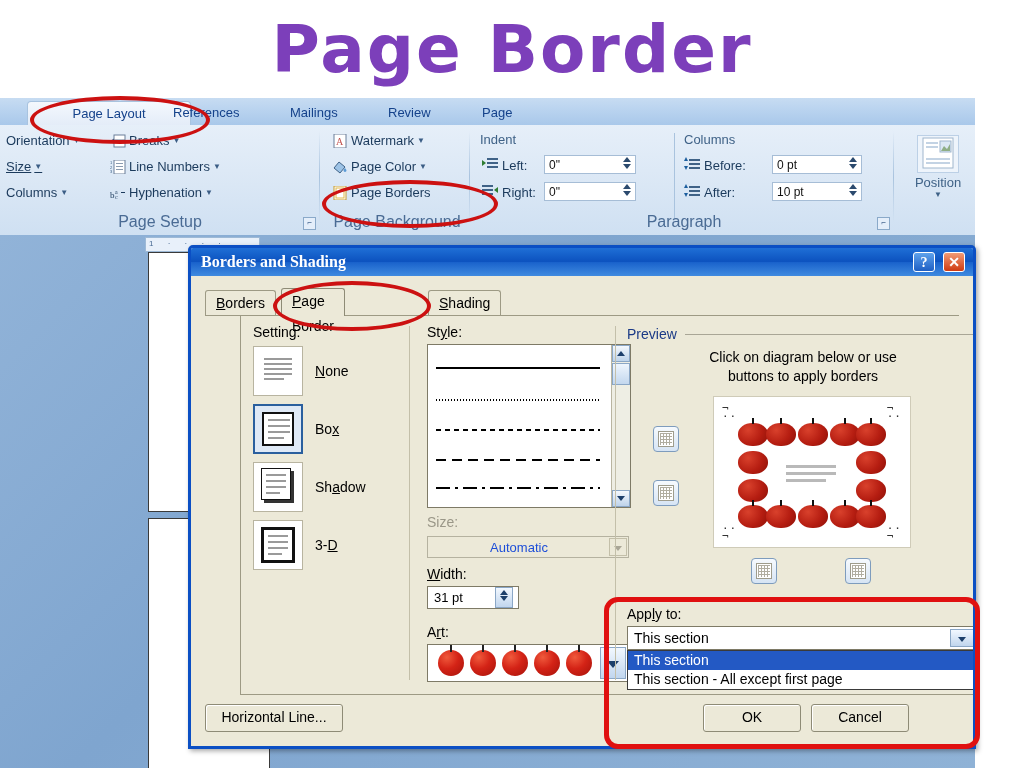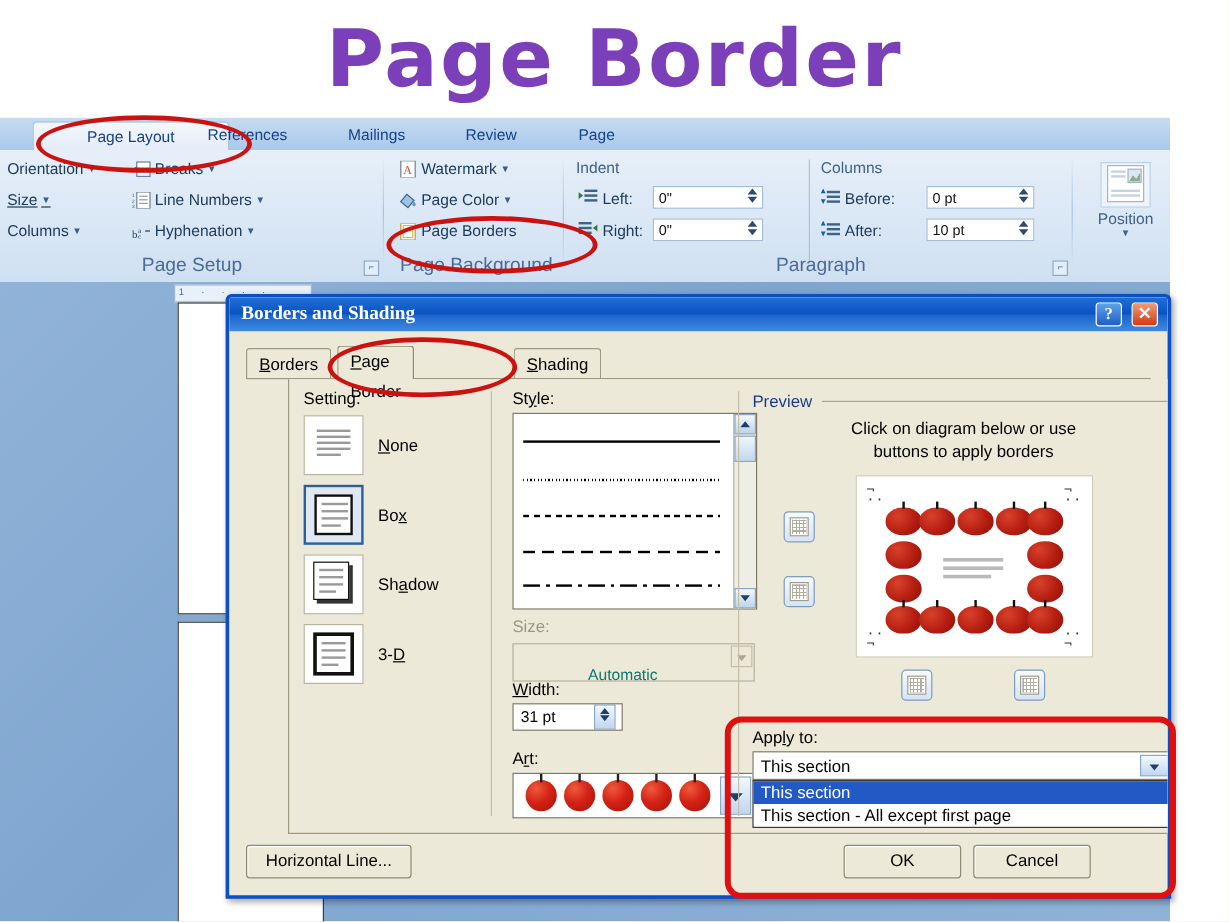--- a/index.html
+++ b/index.html
@@ -182,21 +182,21 @@
   .sbtn i.dn{border-top:5px solid #1c3f6b;}
   .sthumb{
     position:absolute;left:0;top:18px;width:18px;height:22px;
     background:linear-gradient(to bottom,#eef5fd,#c3d7ee);border:1px solid #8ba7c6;box-sizing:border-box;
   }
 
   .combo{
     position:absolute;height:22px;background:#fff;border:1px solid #7e7a66;
     font-size:13px;color:#000;line-height:21px;padding-left:5px;box-sizing:border-box;
   }
-  .combo.dis{background:#ece9d8;color:#0f766e;border-color:#b5b2a0;text-align:center;padding:15px;}
+  .combo.dis{background:#ece9d8;color:#1d4ed8;border-color:#b5b2a0;text-align:center;padding:0;}
   .cbtn{
     position:absolute;top:1px;right:1px;width:18px;height:18px;
     background:linear-gradient(to bottom,#f2f8ff,#c1d6ee);border:1px solid #8ba7c6;box-sizing:border-box;
   }
   .cbtn.dis{background:#ece9d8;border-color:#c3bfa9;}
   .cbtn i{
     display:block;width:0;height:0;margin:7px auto 0;border-left:4px solid transparent;
     border-right:4px solid transparent;border-top:5px solid #1c3f6b;
   }
   .cbtn.dis i{border-top-color:#a9a696;}

